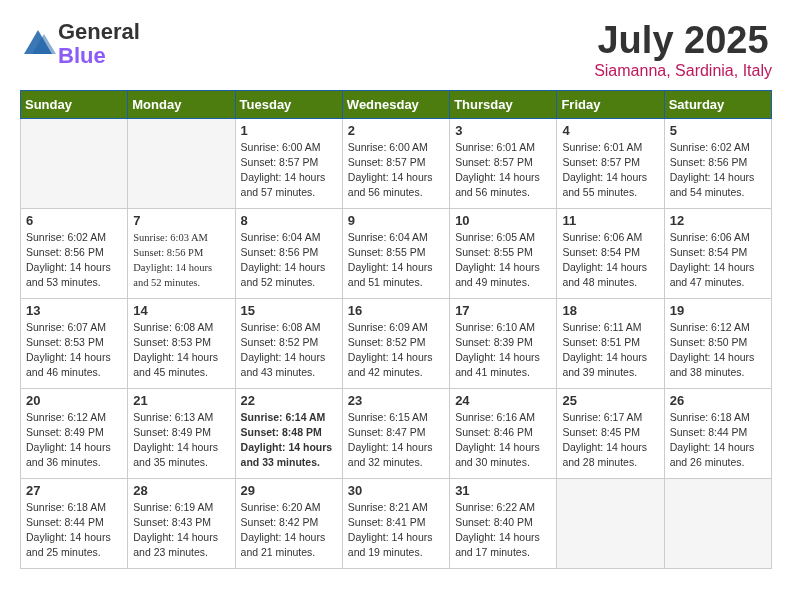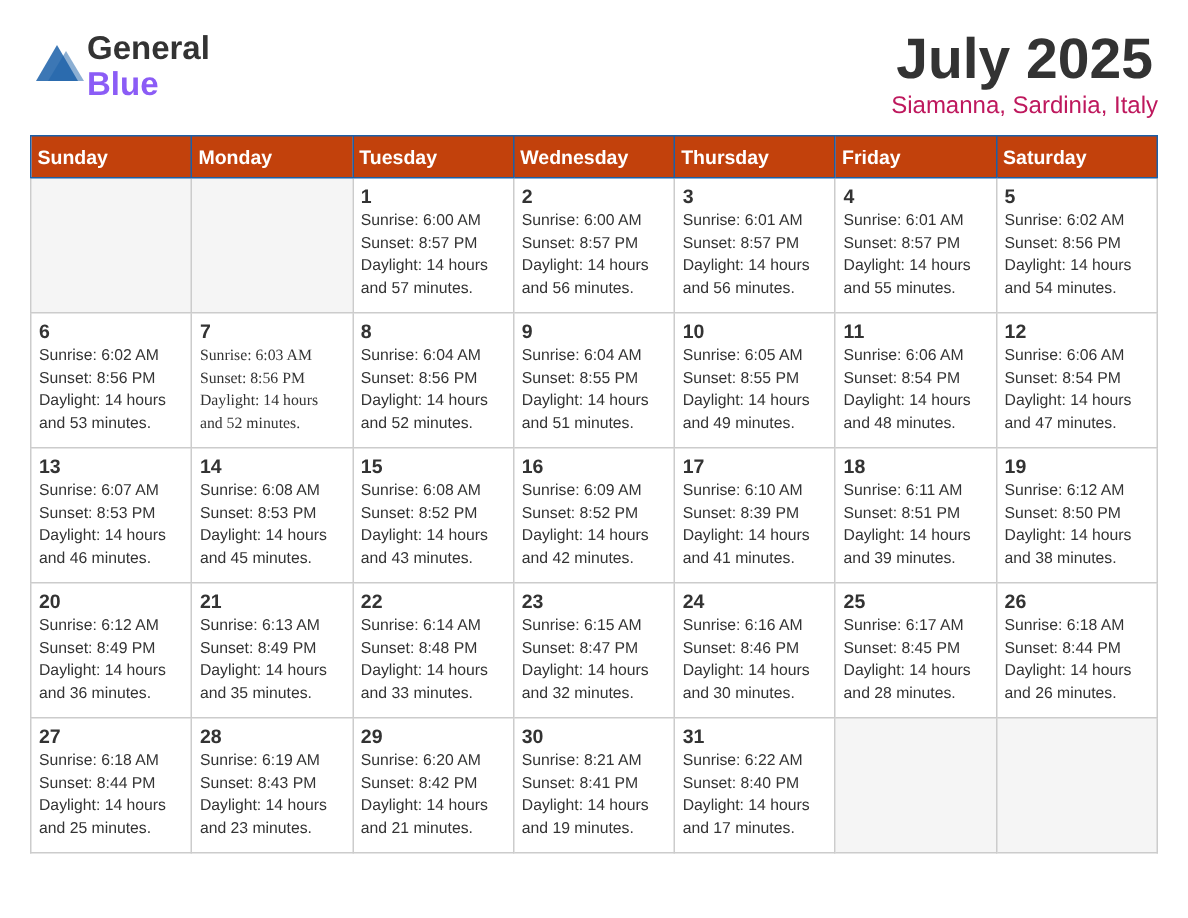--- a/index.html
+++ b/index.html
@@ -44,21 +44,21 @@
     .location-title {
       font-size: 16px;
       color: #be185d;
     }
     table {
       width: 100%;
       border-collapse: collapse;
       font-size: 11px;
     }
     th {
-      background-color: #c2410c;
+      background-color: #4d7c0f;
       color: #fff;
       padding: 6px 4px;
       text-align: left;
       font-size: 13px;
       font-weight: bold;
       border: 1px solid #1a5fa8;
     }
     td {
       border: 1px solid #ccc;
       vertical-align: top;
@@ -248,21 +248,21 @@
 Daylight: 14 hours and 36 minutes.</div>
         </td>
         <td>
           <div class="day-num">21</div>
           <div class="day-info" style="white-space: pre-line;">Sunrise: 6:13 AM
 Sunset: 8:49 PM
 Daylight: 14 hours and 35 minutes.</div>
         </td>
         <td>
           <div class="day-num">22</div>
-          <div class="day-info" style="white-space: pre-line;">Sunrise: 6:14 AM
+          <div class="day-info" style="white-space: pre-line; font-weight: bold;">Sunrise: 6:14 AM
 Sunset: 8:48 PM
 Daylight: 14 hours and 33 minutes.</div>
         </td>
         <td>
           <div class="day-num">23</div>
           <div class="day-info" style="white-space: pre-line;">Sunrise: 6:15 AM
 Sunset: 8:47 PM
 Daylight: 14 hours and 32 minutes.</div>
         </td>
         <td>

